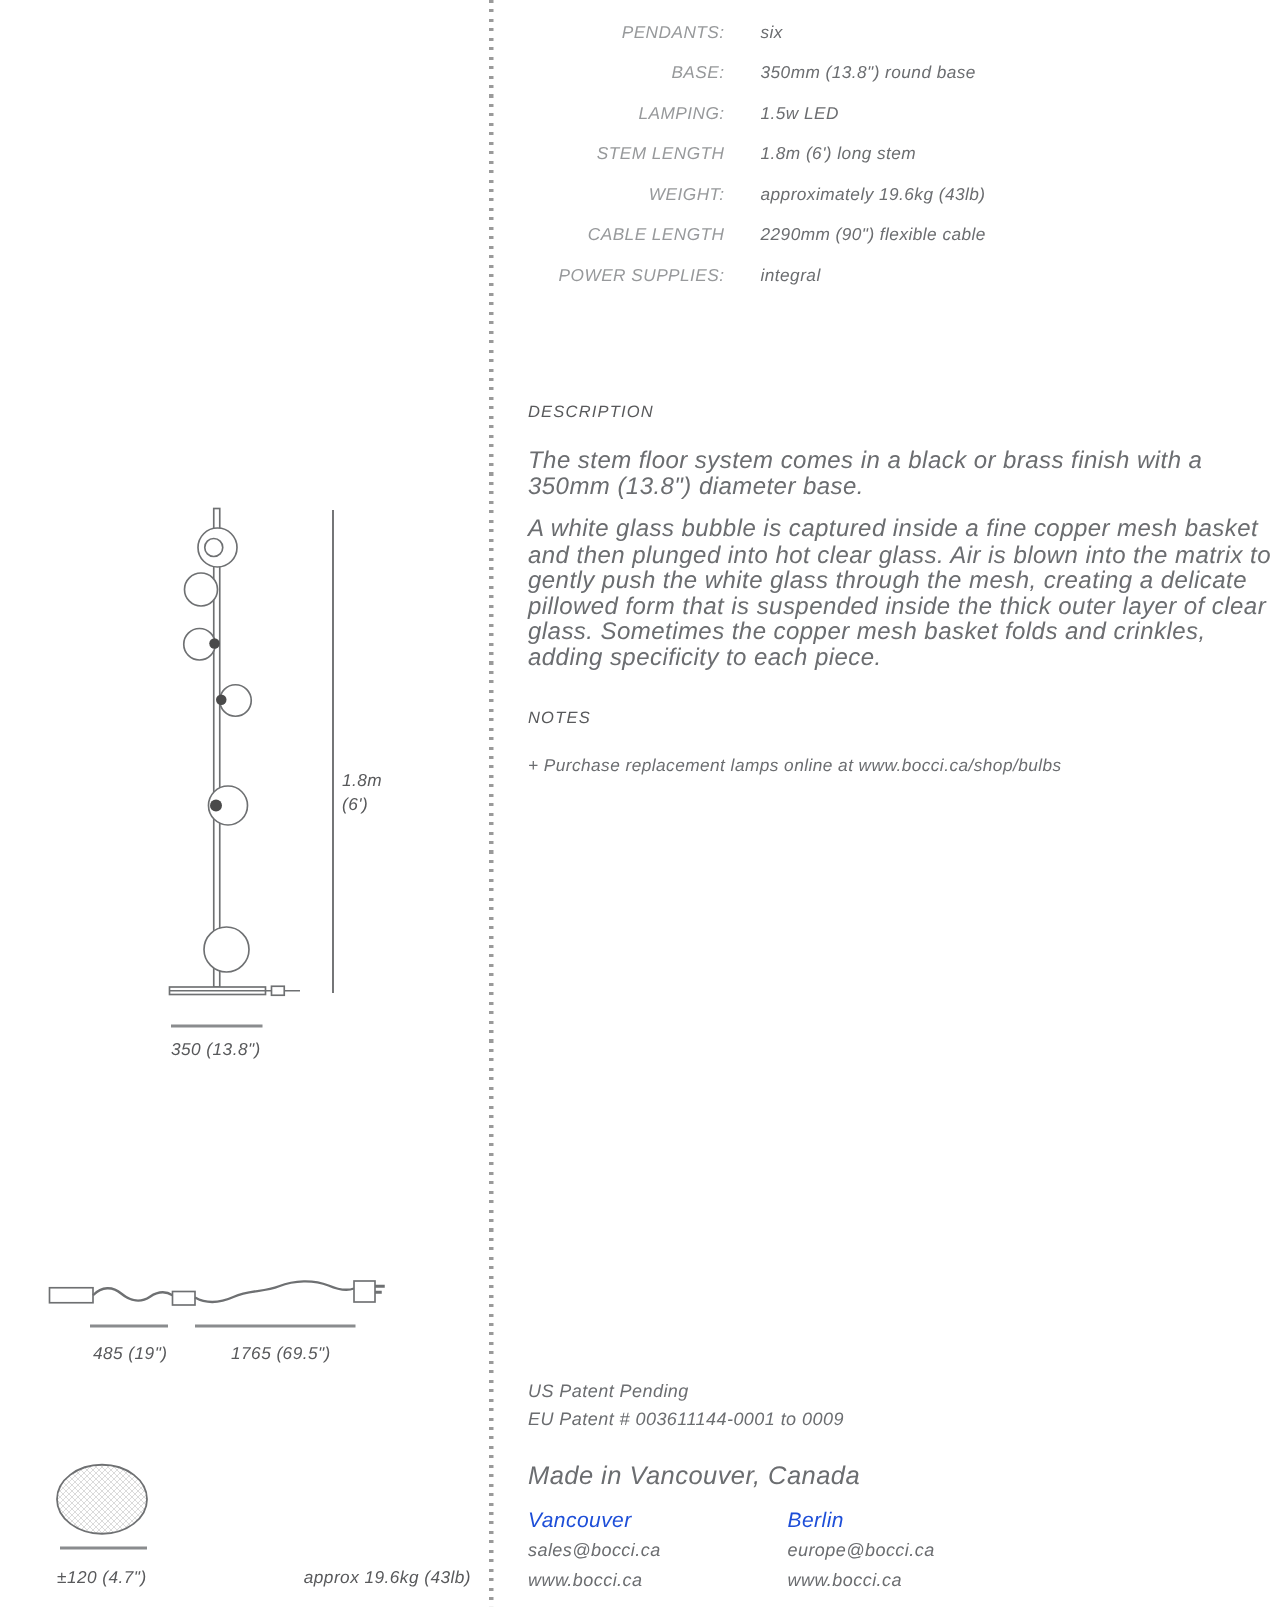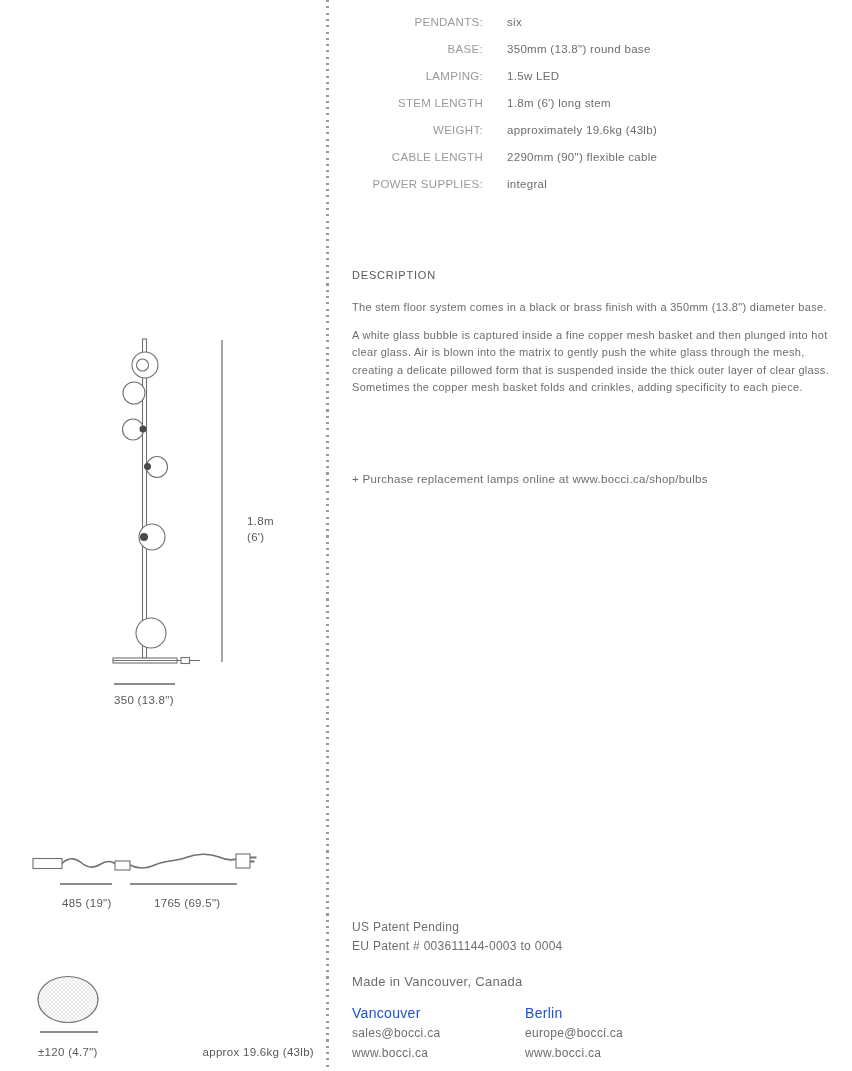--- a/index.html
+++ b/index.html
@@ -1,48 +1,49 @@
 <!DOCTYPE html>
 <html><head>
 <meta charset="utf-8">
 <style>
   html,body{margin:0;padding:0;background:#ffffff;}
   body{font-family:"Liberation Sans", sans-serif;}
   .page{
     position:relative;width:852px;height:1071px;background:#ffffff;overflow:hidden;
     color:#6b6d70;
+    font-style:italic;
   }
   .abs{position:absolute;}
   
   .divider{
     left:326px;top:0;width:2.5px;height:1071px;
     background-image:repeating-linear-gradient(to bottom,#9a9a9a 0px,#9a9a9a 2px,transparent 2px,transparent 6.3px);
   }
   
   .spec-table{left:352px;top:13px;width:494px;}
   .spec-row{display:flex;margin-bottom:9px;font-size:11.5px;line-height:18px;letter-spacing:0.3px;}
   .spec-label{width:131px;text-align:right;color:#97999b;flex:0 0 131px;}
   .spec-value{margin-left:24px;width:300px;color:#6b6d70;}
   
   .section-heading{font-size:11px;line-height:16px;letter-spacing:0.8px;color:#58595b;margin:0 0 16px 0;font-weight:normal;}
   .desc-section{left:352px;top:267px;width:496px;}
-  .desc-body p{margin:0 0 11px 0;font-size:11px;line-height:17.2px;letter-spacing:0.3px;color:#6b6d70;}
+  .desc-body p{margin:0 0 11px 0;font-size:16px;line-height:17.2px;letter-spacing:0.3px;color:#6b6d70;}
   .notes-section{left:352px;top:471px;width:496px;}
   .note-item{font-size:11.5px;line-height:17px;letter-spacing:0.3px;color:#6b6d70;}
   
   .legal-block{left:352px;top:918px;width:496px;}
   .patent-line{font-size:12px;line-height:19px;letter-spacing:0.3px;color:#6b6d70;}
-  .made-in{left:352px;top:974px;font-size:13px;letter-spacing:0.3px;color:#6b6d70;}
+  .made-in{left:352px;top:974px;font-size:17px;letter-spacing:0.3px;color:#6b6d70;}
   .offices{left:352px;top:1003px;width:420px;display:flex;}
   .office{width:173px;}
   .office-city{font-size:14px;line-height:20px;letter-spacing:0.3px;color:#1d4ed8;}
   .office-line{font-size:12px;line-height:20px;letter-spacing:0.3px;color:#6b6d70;}
   
   .dim-label{font-size:11.5px;line-height:16px;letter-spacing:0.3px;color:#58595b;white-space:nowrap;}
-  .lamp-height-label{left:247px;top:513px;}
+  .lamp-height-label{left:228px;top:513px;}
   .lamp-base-label{left:114px;top:692px;}
   .cable-label-1{left:62px;top:895px;}
   .cable-label-2{left:154px;top:895px;}
   .pendant-dia-label{left:38px;top:1044px;}
   .pendant-weight-label{left:198px;top:1044px;width:116px;text-align:right;}
   svg{display:block;}
 </style>
 </head>
 <body>
 
@@ -83,26 +84,27 @@
 
   <div class="abs desc-section">
     <h2 class="section-heading">DESCRIPTION</h2>
     <div class="desc-body">
       <p>The stem floor system comes in a black or brass finish with a 350mm (13.8") diameter base.</p>
       <p>A white glass bubble is captured inside a fine copper mesh basket and then plunged into hot clear glass. Air is blown into the matrix to gently push the white glass through the mesh, creating a delicate pillowed form that is suspended inside the thick outer layer of clear glass. Sometimes the copper mesh basket folds and crinkles, adding specificity to each piece.</p>
     </div>
   </div>
 
   <div class="abs notes-section">
+    <h2 class="section-heading">NOTES</h2>
     <div class="note-item">+ Purchase replacement lamps online at www.bocci.ca/shop/bulbs</div>
   </div>
 
   <div class="abs legal-block">
     <div class="patent-line">US Patent Pending</div>
-    <div class="patent-line">EU Patent # 003611144-0003 to 0004</div>
+    <div class="patent-line">EU Patent # 003611144-0001 to 0009</div>
   </div>
 
   <div class="abs made-in">Made in Vancouver, Canada</div>
 
   <div class="abs offices">
     <div class="office">
       <div class="office-city">Vancouver</div>
       <div class="office-line">sales@bocci.ca</div>
       <div class="office-line">www.bocci.ca</div>
     </div>

